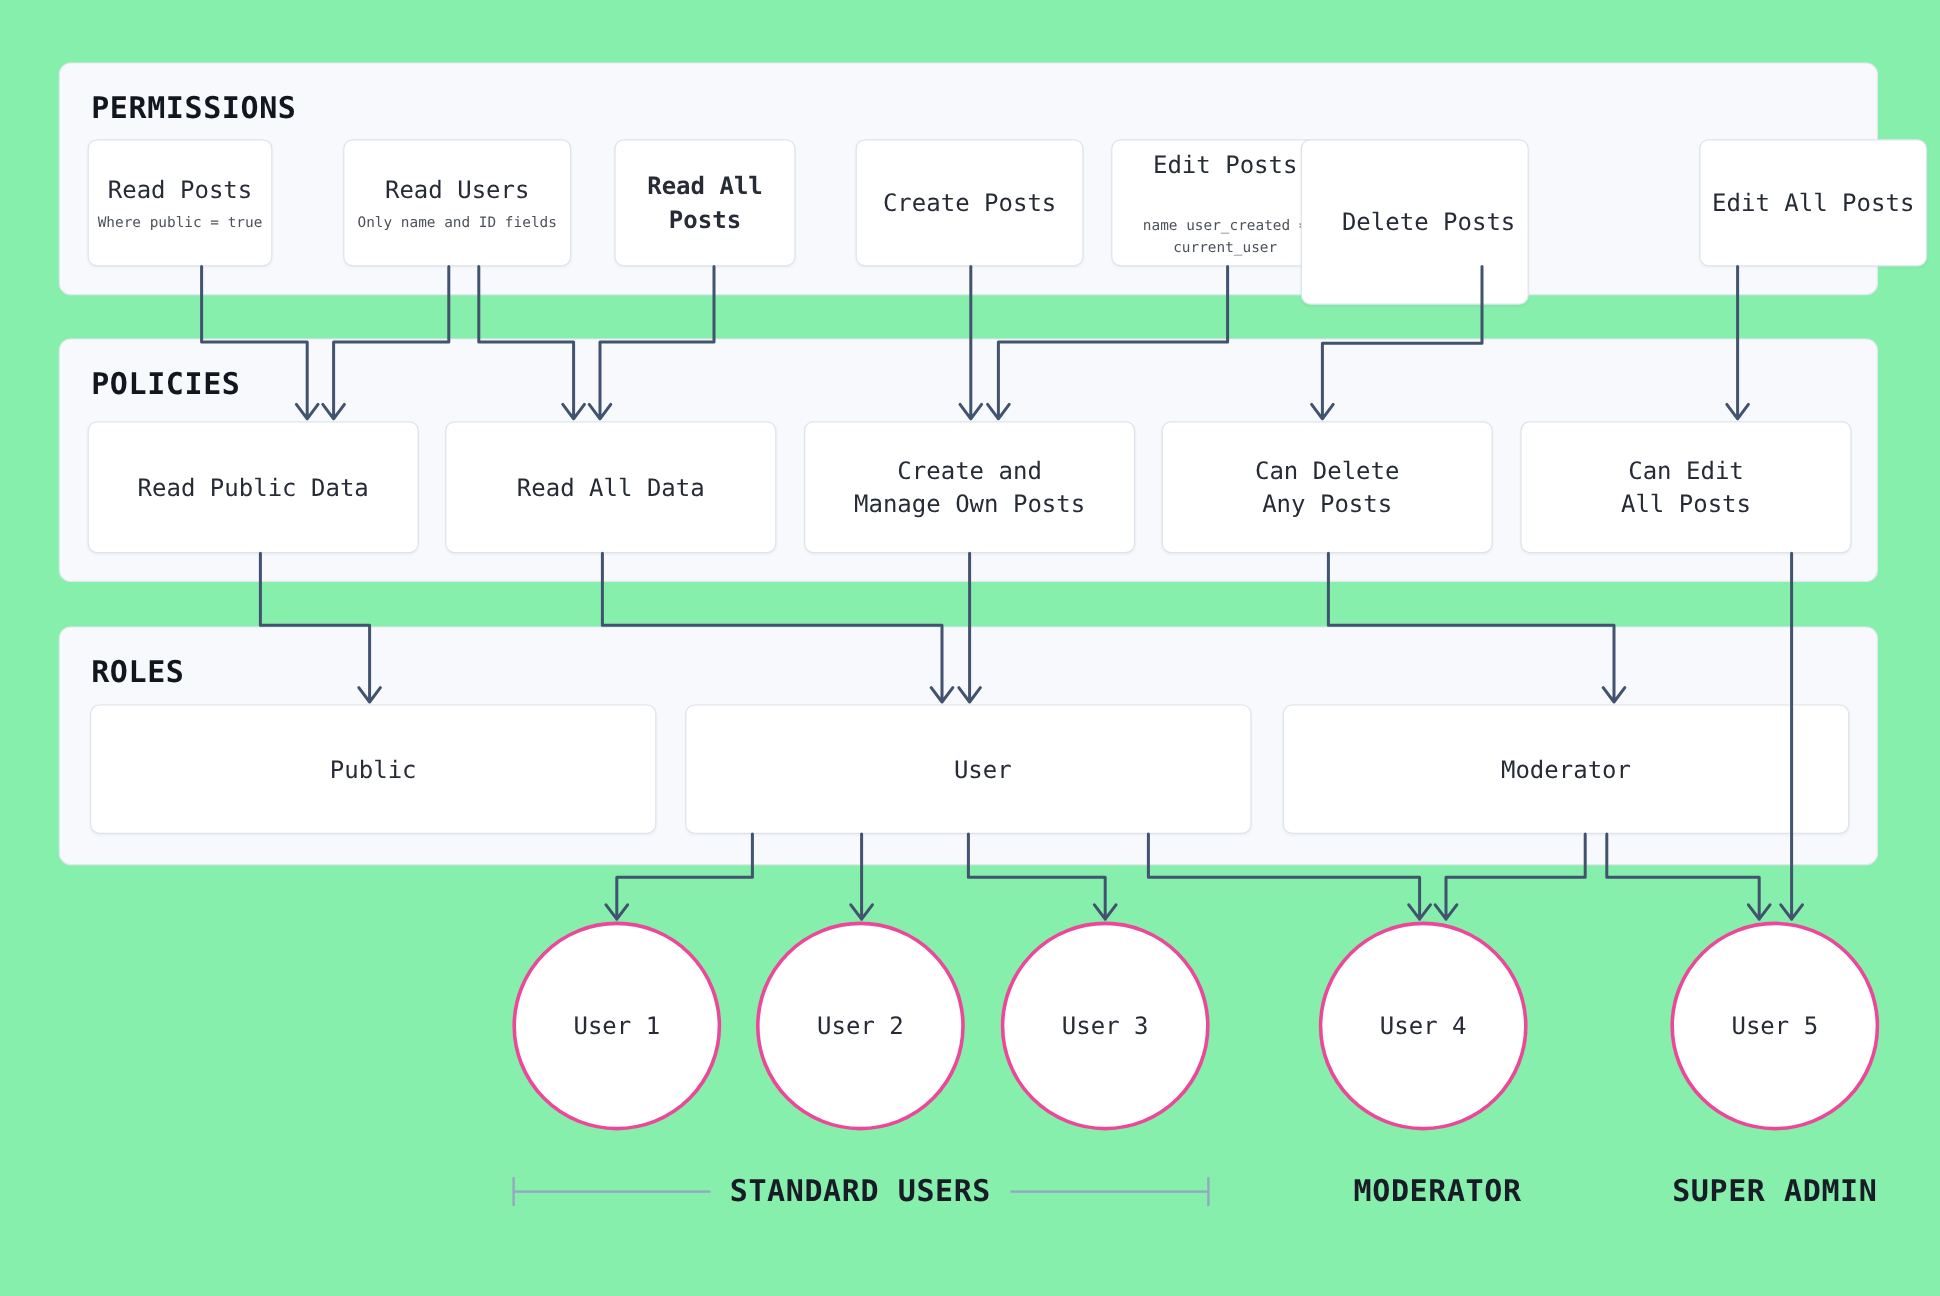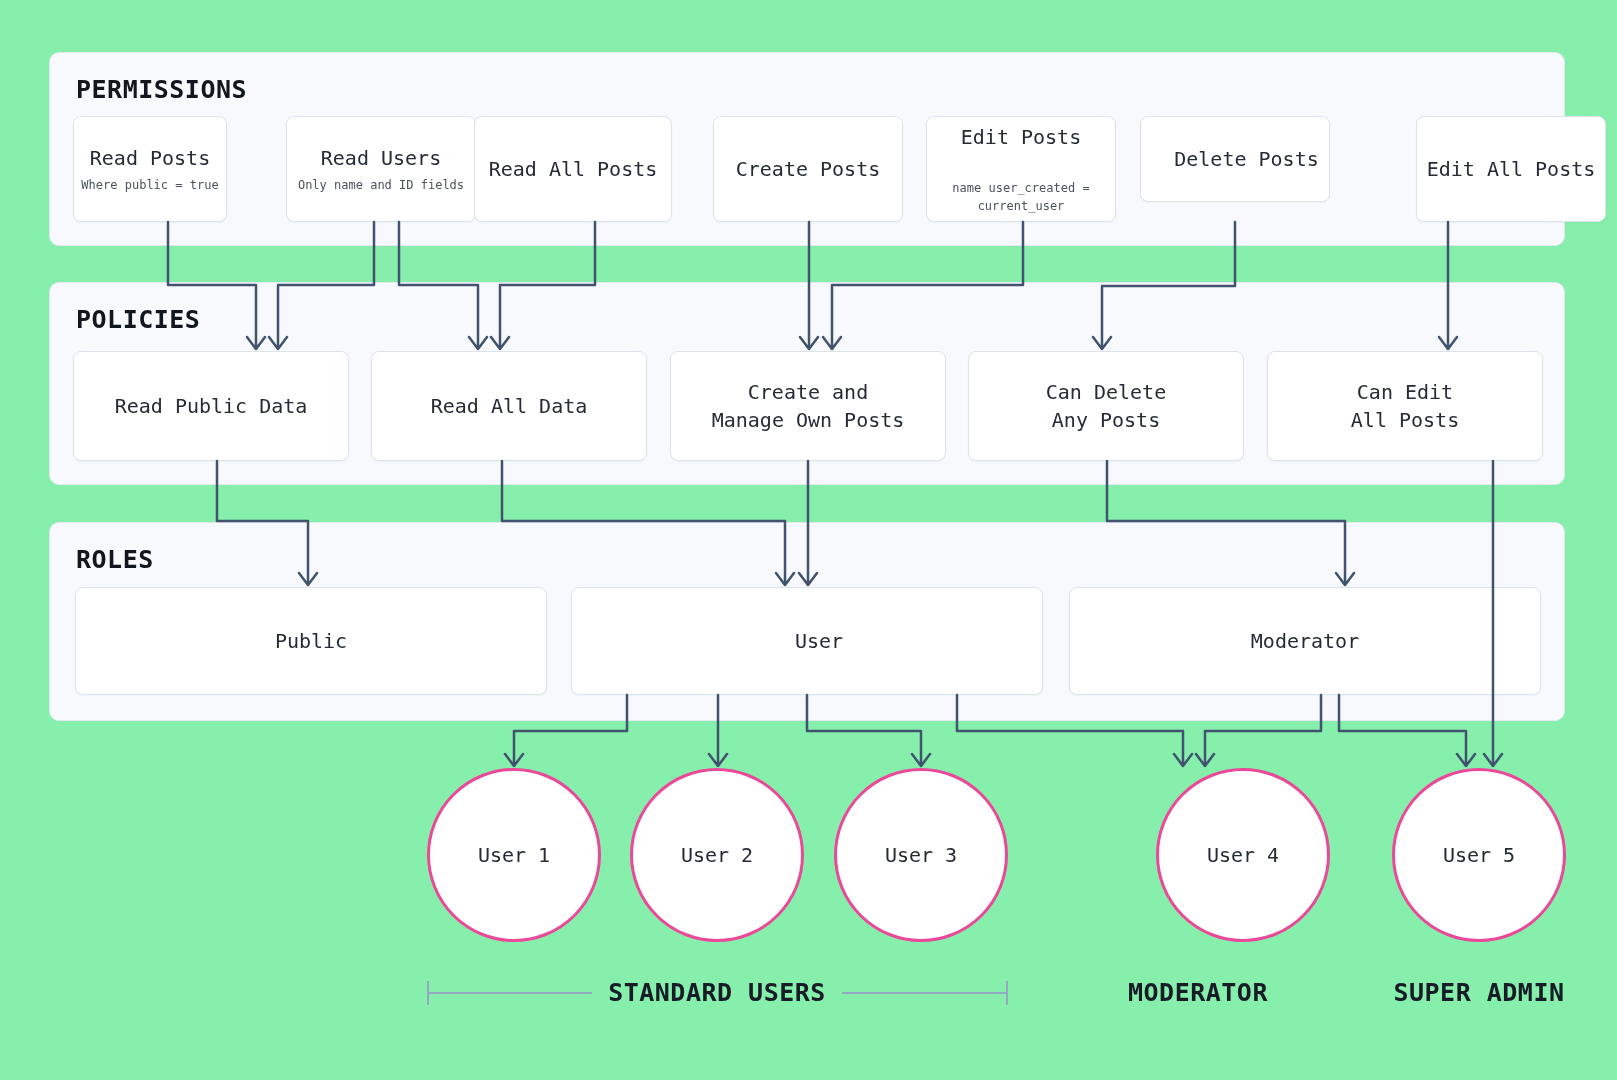--- a/index.html
+++ b/index.html
@@ -60,34 +60,34 @@
   </div>
 
   <div class="node" style="left:73px;top:116px;width:154px;height:106px;">
     <div class="node-label">Read Posts</div>
     <div class="node-sublabel">Where public = true</div>
   </div>
   <div class="node" style="left:286px;top:116px;width:190px;height:106px;">
     <div class="node-label">Read Users</div>
     <div class="node-sublabel">Only name and ID fields</div>
   </div>
-  <div class="node" style="left:474px;top:116px;width:198px;height:106px;">
+  <div class="node" style="left:512px;top:116px;width:151px;height:106px;font-weight:bold;">
     <div class="node-label">Read All Posts</div>
 
   </div>
   <div class="node" style="left:713px;top:116px;width:190px;height:106px;">
     <div class="node-label">Create Posts</div>
 
   </div>
   <div class="node" style="left:926px;top:116px;width:190px;height:106px;gap:24px;">
     <div class="node-label">Edit Posts</div>
     <div class="node-sublabel">name user_created =
 current_user</div>
   </div>
-  <div class="node" style="left:1140px;top:116px;width:190px;height:86px;padding-left:23px;">
+  <div class="node" style="left:1084px;top:116px;width:190px;height:138px;padding-left:23px;">
     <div class="node-label">Delete Posts</div>
 
   </div>
   <div class="node" style="left:1416px;top:116px;width:190px;height:106px;">
     <div class="node-label">Edit All Posts</div>
 
   </div>
 
   <div class="node" style="left:73px;top:351px;width:276px;height:110px;">
     <div class="node-label">Read Public Data</div>
@@ -120,21 +120,21 @@
 
   <div class="circle" style="left:427px;top:768px;">
     <div class="node-label">User 1</div>
   </div>
   <div class="circle" style="left:630px;top:768px;">
     <div class="node-label">User 2</div>
   </div>
   <div class="circle" style="left:834px;top:768px;">
     <div class="node-label">User 3</div>
   </div>
-  <div class="circle" style="left:1156px;top:768px;">
+  <div class="circle" style="left:1099px;top:768px;">
     <div class="node-label">User 4</div>
   </div>
   <div class="circle" style="left:1392px;top:768px;">
     <div class="node-label">User 5</div>
   </div>
 
   <svg class="arrows" width="1617" height="1080" viewBox="0 0 1617 1080" fill="none" stroke="#41536e" stroke-width="2.5" stroke-linecap="round" stroke-linejoin="round">
 
     <path d="M168 222 V285 H256 V349 M247 337 L256 349 L265 337"></path>
     <path d="M374 222 V285 H278 V349 M269 337 L278 349 L287 337"></path>

